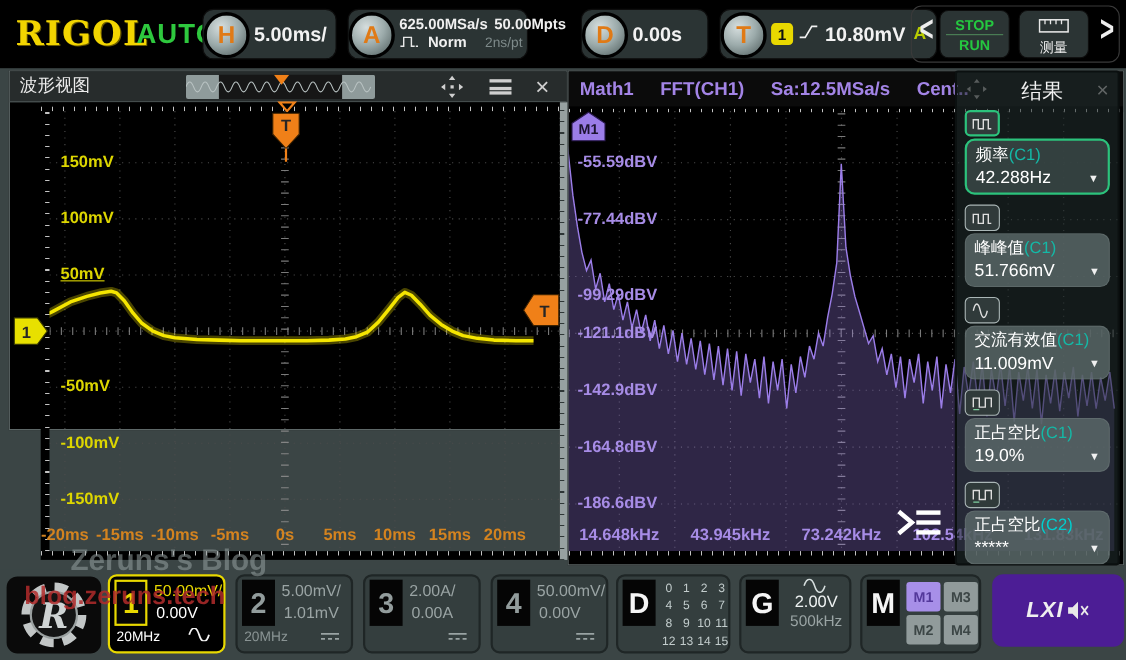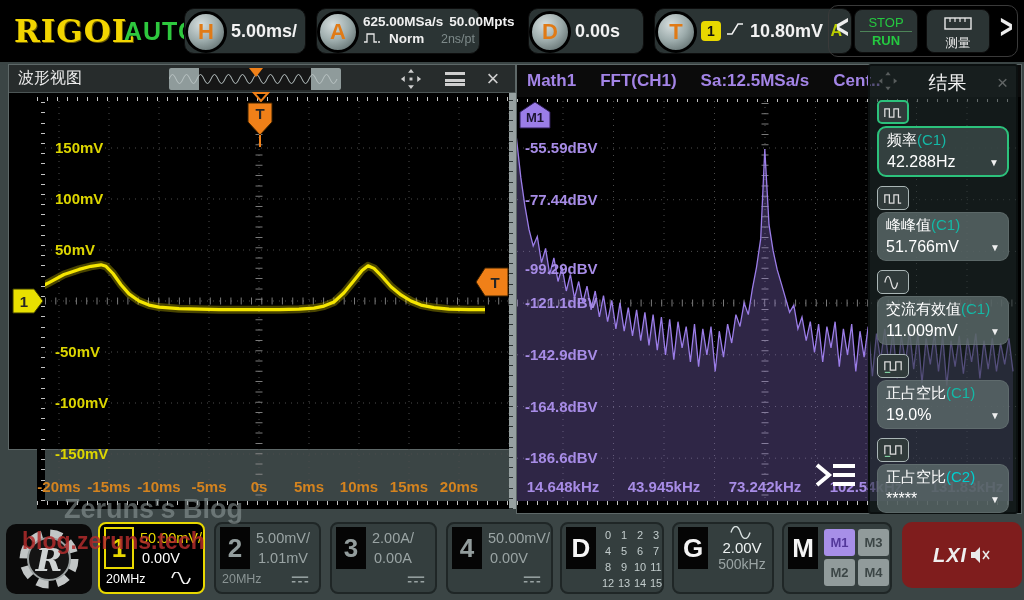--- a/index.html
+++ b/index.html
@@ -26,27 +26,27 @@
   .acq-row{display:flex;align-items:center;gap:6px;font-size:13.5px;font-weight:700;color:#f0f0f0;white-space:nowrap}
   .dim{color:#7e8a8a;font-weight:400;font-size:12.5px}
   #trig-badge{width:20px;height:20px;background:#e8d800;color:#111;border-radius:4px;font-size:14px;
               font-weight:800;display:flex;align-items:center;justify-content:center;margin-right:5px}
   #trig-sweep{margin-left:auto;margin-right:9px;color:#b9cc00;font-weight:800;font-size:16px}
   #right-group{position:absolute;left:828px;top:5px;width:190px;height:52px;border:1px solid #3a3a3a;border-radius:10px}
   .navchev{position:absolute;top:14px;font-size:22px;font-weight:700;color:#eee;transform:scaleY(1.5);cursor:default}
   #nav-left{left:836px}#nav-right{left:1000px}
   #btn-run{position:absolute;left:854px;top:9px;width:64px;height:44px;background:#2b3434;border:1px solid #0d0d0d;
            border-radius:8px;display:flex;flex-direction:column;align-items:center;justify-content:center}
-  #btn-run .s1{font-size:13px;font-weight:400;color:#25c840;border-bottom:1px solid #4d8458;padding:0 8px 1px}
+  #btn-run .s1{font-size:13px;font-weight:700;color:#25c840;border-bottom:1px solid #4d8458;padding:0 8px 1px}
   #btn-run .s2{font-size:13px;font-weight:700;color:#25c840;padding-top:1px}
   #btn-meas{position:absolute;left:926px;top:9px;width:64px;height:44px;background:#2b3434;border:1px solid #0d0d0d;
             border-radius:8px;display:flex;flex-direction:column;align-items:center;justify-content:flex-end;gap:2px}
   #btn-meas span{font-size:12.5px;color:#f0f0f0}
   
-  #wave-panel{position:absolute;left:8px;top:64px;width:508px;height:386px;background:#000;border:1px solid #5e6868}
+  #wave-panel{position:absolute;left:8px;top:64px;width:508px;height:327px;background:#000;border:1px solid #5e6868}
   #wave-head{position:absolute;left:0;top:0;width:100%;height:28px;background:#272c2c;border-bottom:1px solid #4c5555;
              display:flex;align-items:center}
   #wave-title{padding-left:9px;font-size:16px;color:#ececec}
   #preview{position:absolute;left:160px;top:3px;width:172px;height:22px;background:#161616;overflow:hidden;
            border-radius:2px}
   #preview .endL,#preview .endR{position:absolute;top:0;width:30px;height:22px;background:#8f9b9b}
   #preview .endL{left:0}#preview .endR{right:0}
   #pv-svg{position:absolute;left:0;top:0}
   #pv-tri{position:absolute;left:80px;top:0;width:0;height:0;border-left:7px solid transparent;
           border-right:7px solid transparent;border-top:9px solid #f08018}
@@ -132,21 +132,21 @@
   .dnum{width:16px;text-align:center;font-size:11px;line-height:16px;color:#c3cdcd}
   #g-tile{left:672px;width:102px}
   #g-col{position:absolute;left:40px;top:2px;width:56px;display:flex;flex-direction:column;align-items:center;line-height:1.15}
   #g-volt{font-size:15px;color:#eef2f2}
   #g-freq{font-size:14px;color:#9aa4a4}
   #m-tile{left:782px;width:110px}
   #math-grid{position:absolute;left:40px;top:5px;display:grid;grid-template-columns:31px 31px;gap:3px}
   .mslot{width:31px;height:27px;border-radius:3px;background:#919b9b;color:#3c4646;font-size:13px;font-weight:700;
          display:flex;align-items:center;justify-content:center}
   .mslot.on{background:#a78fe8;color:#53389a}
-  #lxi-tile{position:absolute;left:902px;top:4px;width:120px;height:66px;background:#7f1d1d;border-radius:10px;
+  #lxi-tile{position:absolute;left:902px;top:4px;width:120px;height:66px;background:#4c1d95;border-radius:10px;
             display:flex;align-items:center;justify-content:center;gap:2px}
   #lxi-label{font-size:20px;font-weight:800;font-style:italic;color:#efefef;letter-spacing:1px}
   
   #wm1{position:absolute;left:64px;top:494px;font-size:27px;font-weight:700;color:rgba(148,158,158,.55);z-index:9;pointer-events:none}
   #wm2{position:absolute;left:22px;top:528px;font-size:23px;font-weight:700;color:rgba(178,44,44,.85);z-index:9;pointer-events:none}
 </style>
 </head>
 <body>
 
 <div id="screen">
@@ -256,21 +256,21 @@
         <line x1="0" y1="302" x2="464" y2="302" class="gdot"></line>
         <line x1="0" y1="353" x2="464" y2="353" class="gdot"></line>
         <line x1="0" y1="200" x2="464" y2="200" class="gtick"></line>
         <line x1="214" y1="2" x2="214" y2="400" class="gtick"></line>
         <polyline points="-12.0,189.8 4.0,181.6 19.0,173.5 34.0,168.4 46.0,165.3 56.0,163.8 61.0,165.3 68.0,172.5 76.0,183.7 84.0,192.9 94.0,200.0 104.0,204.1 114.0,206.1 134.0,207.7 154.0,208.2 174.0,208.7 194.0,208.7 214.0,208.7 234.0,208.7 254.0,208.2 269.0,207.1 279.0,205.1 289.0,201.0 299.0,191.8 309.0,179.6 317.0,169.4 323.0,164.8 329.0,167.4 337.0,175.5 346.0,185.7 356.0,193.9 366.0,200.0 376.0,204.1 389.0,206.6 404.0,208.2 424.0,208.7 440.0,208.7" fill="none" stroke="#f5e600" stroke-width="8" stroke-opacity="0.30" stroke-linejoin="round"></polyline>
         <polyline points="-12.0,189.8 4.0,181.6 19.0,173.5 34.0,168.4 46.0,165.3 56.0,163.8 61.0,165.3 68.0,172.5 76.0,183.7 84.0,192.9 94.0,200.0 104.0,204.1 114.0,206.1 134.0,207.7 154.0,208.2 174.0,208.7 194.0,208.7 214.0,208.7 234.0,208.7 254.0,208.2 269.0,207.1 279.0,205.1 289.0,201.0 299.0,191.8 309.0,179.6 317.0,169.4 323.0,164.8 329.0,167.4 337.0,175.5 346.0,185.7 356.0,193.9 366.0,200.0 376.0,204.1 389.0,206.6 404.0,208.2 424.0,208.7 440.0,208.7" fill="none" stroke="#f5e600" stroke-width="3.2" stroke-linejoin="round"></polyline>
       </svg>
     <div id="wf-overlay">
         <span class="wf-ylab" style="top: 47px;">150mV</span>
         <span class="wf-ylab" style="top: 98px;">100mV</span>
-        <span class="wf-ylab" style="top: 149px;">50mV</span>
+        <span class="wf-ylab" style="top: 149px; text-decoration: underline;">50mV</span>
         <span class="wf-ylab" style="top: 251px;">-50mV</span>
         <span class="wf-ylab" style="top: 302px;">-100mV</span>
         <span class="wf-ylab" style="top: 353px;">-150mV</span>
         <span class="wf-xlab" style="left: 14px;">-20ms</span>
         <span class="wf-xlab" style="left: 64px;">-15ms</span>
         <span class="wf-xlab" style="left: 114px;">-10ms</span>
         <span class="wf-xlab" style="left: 164px;">-5ms</span>
         <span class="wf-xlab" style="left: 214px;">0s</span>
         <span class="wf-xlab" style="left: 264px;">5ms</span>
         <span class="wf-xlab" style="left: 314px;">10ms</span>

